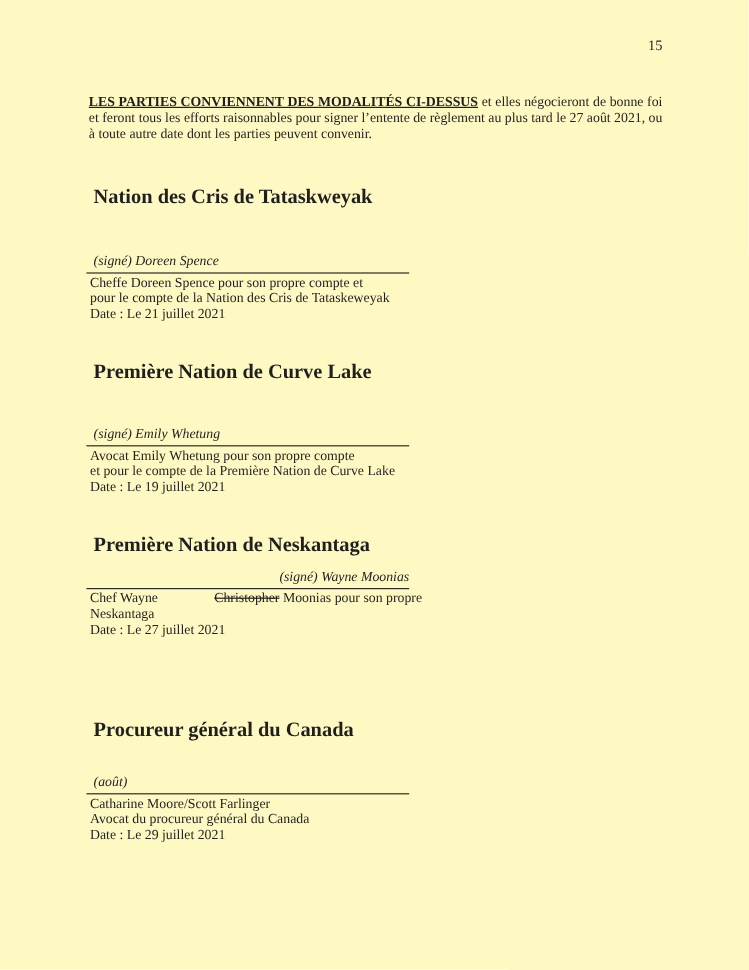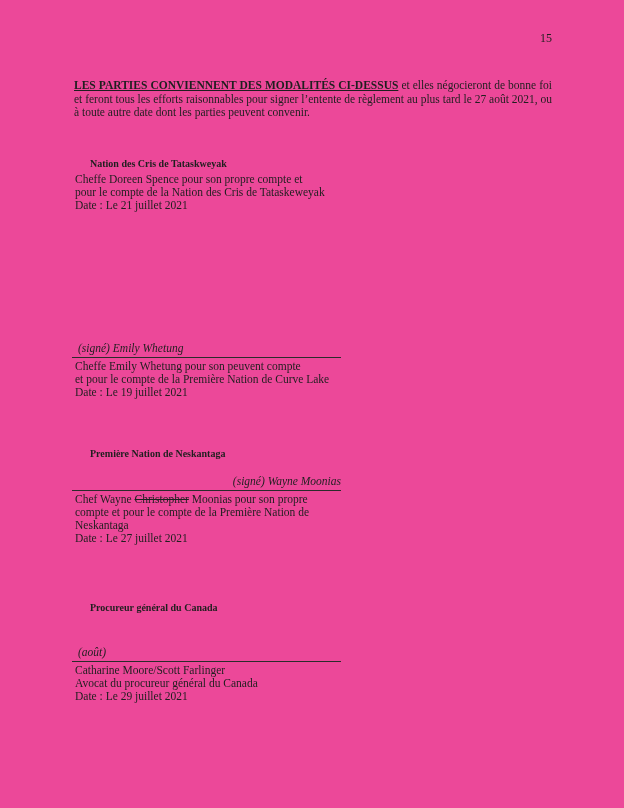--- a/index.html
+++ b/index.html
@@ -1,20 +1,20 @@
 <!DOCTYPE html>
 <html><head>
 <meta charset="utf-8">
 <style>
   html, body { margin: 0; padding: 0; background: #ffffff; }
   .page {
     position: relative;
     width: 624px;
     height: 808px;
-    background: #ec4899;
+    background: #fef9c3;
     font-family: "Liberation Serif", serif;
     color: #1f1f1f;
     font-size: 11.5px;
     overflow: hidden;
   }
   .page-number {
     position: absolute;
     top: 31px;
     right: 72px;
     font-size: 12px;
@@ -33,22 +33,22 @@
   .sig-block {
     position: absolute;
     left: 72px;
     width: 480px;
   }
   .b0 { top: 157px; }
   .b1 { top: 303px; }
   .b2 { top: 447px; }
   .b3 { top: 601px; }
   .party {
-    margin: 0 0 0 18px;
-    font-size: 10px;
+    margin: 0 0 0 6px;
+    font-size: 17px;
     font-weight: bold;
     line-height: 14px;
   }
   .sig-line {
     width: 263px;
     border-bottom: 1px solid #2b2b2b;
     padding: 0 0 2px 6px;
     font-style: italic;
     line-height: 13px;
     white-space: nowrap;
@@ -58,51 +58,52 @@
   .b2 .sig-line { margin-top: 14px; text-align: right; }
   .b3 .sig-line { margin-top: 31px; }
   .caption {
     margin: 2px 0 0 3px;
   }
   .cap-line, .date-line {
     line-height: 13px;
     white-space: nowrap;
   }
   .date-line { margin-left: 3px; }
-  s { text-decoration: line-through; }
+  s { text-decoration: line-through; margin-left: 44px; }
 </style>
 </head>
 <body>
 
 <div class="page">
   <div class="page-number">15</div>
   <p class="intro"><strong>LES PARTIES CONVIENNENT DES MODALITÉS CI-DESSUS</strong><span> et elles négocieront de bonne foi et feront tous les efforts raisonnables pour signer l’entente de règlement au plus tard le 27 août 2021, ou à toute autre date dont les parties peuvent convenir.</span></p>
   <div id="blocks">
       <section class="sig-block b0">
         <h2 class="party">Nation des Cris de Tataskweyak</h2>
+        <div class="sig-line">(signé) Doreen Spence</div>
         <div class="caption">
           <div class="cap-line">Cheffe Doreen Spence pour son propre compte et</div>
           <div class="cap-line">pour le compte de la Nation des Cris de Tataskeweyak</div>
         </div>
         <div class="date-line">Date : Le 21 juillet 2021</div>
       </section>
       <section class="sig-block b1">
+        <h2 class="party">Première Nation de Curve Lake</h2>
         <div class="sig-line">(signé) Emily Whetung</div>
         <div class="caption">
-          <div class="cap-line">Cheffe Emily Whetung pour son peuvent compte</div>
+          <div class="cap-line">Avocat Emily Whetung pour son propre compte</div>
           <div class="cap-line">et pour le compte de la Première Nation de Curve Lake</div>
         </div>
         <div class="date-line">Date : Le 19 juillet 2021</div>
       </section>
       <section class="sig-block b2">
         <h2 class="party">Première Nation de Neskantaga</h2>
         <div class="sig-line">(signé) Wayne Moonias</div>
         <div class="caption">
           <div class="cap-line">Chef Wayne <s>Christopher</s> Moonias pour son propre</div>
-          <div class="cap-line">compte et pour le compte de la Première Nation de</div>
           <div class="cap-line">Neskantaga</div>
         </div>
         <div class="date-line">Date : Le 27 juillet 2021</div>
       </section>
       <section class="sig-block b3">
         <h2 class="party">Procureur général du Canada</h2>
         <div class="sig-line">(août)</div>
         <div class="caption">
           <div class="cap-line">Catharine Moore/Scott Farlinger</div>
           <div class="cap-line">Avocat du procureur général du Canada</div>

